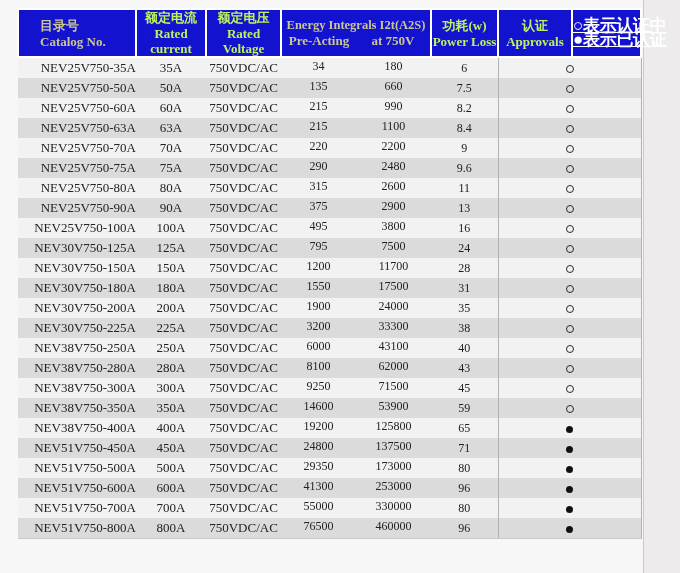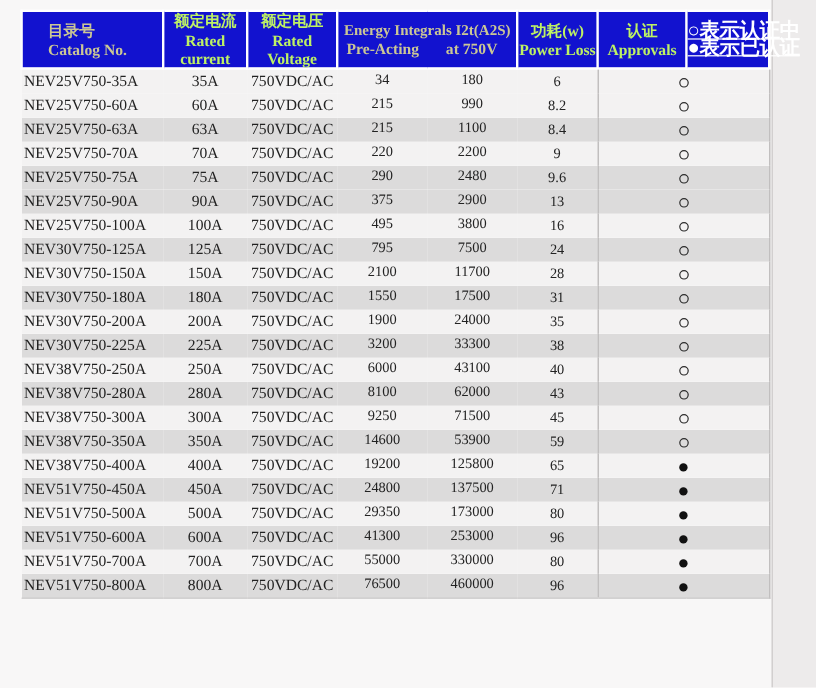--- a/index.html
+++ b/index.html
@@ -28,21 +28,21 @@
   .th-energy .split{display:flex;}
   .th-energy .split span{flex:1;font-size:13px;line-height:15px;}
   .th-legend div{font-size:17px;line-height:14px;letter-spacing:-0.3px;white-space:nowrap;text-decoration:underline;}
   
   td{
     height:19px;padding:0;font-size:13px;color:#222222;
     vertical-align:middle;text-align:center;overflow:hidden;white-space:nowrap;
   }
   tr.light td{background:#f3f2f2;}
   tr.dark  td{background:#dcdbdb;}
-  td.td-catalog{text-align:left;padding-left:2px;}
+  td.td-catalog{text-align:right;padding-left:2px;}
   td.td-energy{vertical-align:top;padding-top:1px;font-size:12px;}
   td.td-power{font-size:12px;}
   td.td-approval{
     border-left:1px solid #b3b1b1;border-right:1px solid #b3b1b1;
   }
   tbody tr:last-child td{border-bottom:1px solid #c9c7c7;}
   .dot-open{
     display:inline-block;width:6px;height:6px;border:1px solid #2b2b2b;
     border-radius:50%;vertical-align:middle;
   }
@@ -106,20 +106,29 @@
     <tbody id="spec-rows">
         <tr class="light">
           <td class="td-catalog">NEV25V750-35A</td>
           <td>35A</td>
           <td>750VDC/AC</td>
           <td class="td-energy">34</td>
           <td class="td-energy">180</td>
           <td class="td-power">6</td>
           <td class="td-approval" colspan="2"><span class="dot-open" title="○"></span></td>
         </tr>
+        <tr class="dark">
+          <td class="td-catalog">NEV25V750-50A</td>
+          <td>50A</td>
+          <td>750VDC/AC</td>
+          <td class="td-energy">135</td>
+          <td class="td-energy">660</td>
+          <td class="td-power">7.5</td>
+          <td class="td-approval" colspan="2"><span class="dot-open" title="○"></span></td>
+        </tr>
         <tr class="light">
           <td class="td-catalog">NEV25V750-60A</td>
           <td>60A</td>
           <td>750VDC/AC</td>
           <td class="td-energy">215</td>
           <td class="td-energy">990</td>
           <td class="td-power">8.2</td>
           <td class="td-approval" colspan="2"><span class="dot-open" title="○"></span></td>
         </tr>
         <tr class="dark">
@@ -142,20 +151,29 @@
         </tr>
         <tr class="dark">
           <td class="td-catalog">NEV25V750-75A</td>
           <td>75A</td>
           <td>750VDC/AC</td>
           <td class="td-energy">290</td>
           <td class="td-energy">2480</td>
           <td class="td-power">9.6</td>
           <td class="td-approval" colspan="2"><span class="dot-open" title="○"></span></td>
         </tr>
+        <tr class="light">
+          <td class="td-catalog">NEV25V750-80A</td>
+          <td>80A</td>
+          <td>750VDC/AC</td>
+          <td class="td-energy">315</td>
+          <td class="td-energy">2600</td>
+          <td class="td-power">11</td>
+          <td class="td-approval" colspan="2"><span class="dot-open" title="○"></span></td>
+        </tr>
         <tr class="dark">
           <td class="td-catalog">NEV25V750-90A</td>
           <td>90A</td>
           <td>750VDC/AC</td>
           <td class="td-energy">375</td>
           <td class="td-energy">2900</td>
           <td class="td-power">13</td>
           <td class="td-approval" colspan="2"><span class="dot-open" title="○"></span></td>
         </tr>
         <tr class="light">
@@ -173,21 +191,21 @@
           <td>750VDC/AC</td>
           <td class="td-energy">795</td>
           <td class="td-energy">7500</td>
           <td class="td-power">24</td>
           <td class="td-approval" colspan="2"><span class="dot-open" title="○"></span></td>
         </tr>
         <tr class="light">
           <td class="td-catalog">NEV30V750-150A</td>
           <td>150A</td>
           <td>750VDC/AC</td>
-          <td class="td-energy">2100</td>
+          <td class="td-energy">1200</td>
           <td class="td-energy">11700</td>
           <td class="td-power">28</td>
           <td class="td-approval" colspan="2"><span class="dot-open" title="○"></span></td>
         </tr>
         <tr class="dark">
           <td class="td-catalog">NEV30V750-180A</td>
           <td>180A</td>
           <td>750VDC/AC</td>
           <td class="td-energy">1550</td>
           <td class="td-energy">17500</td>

